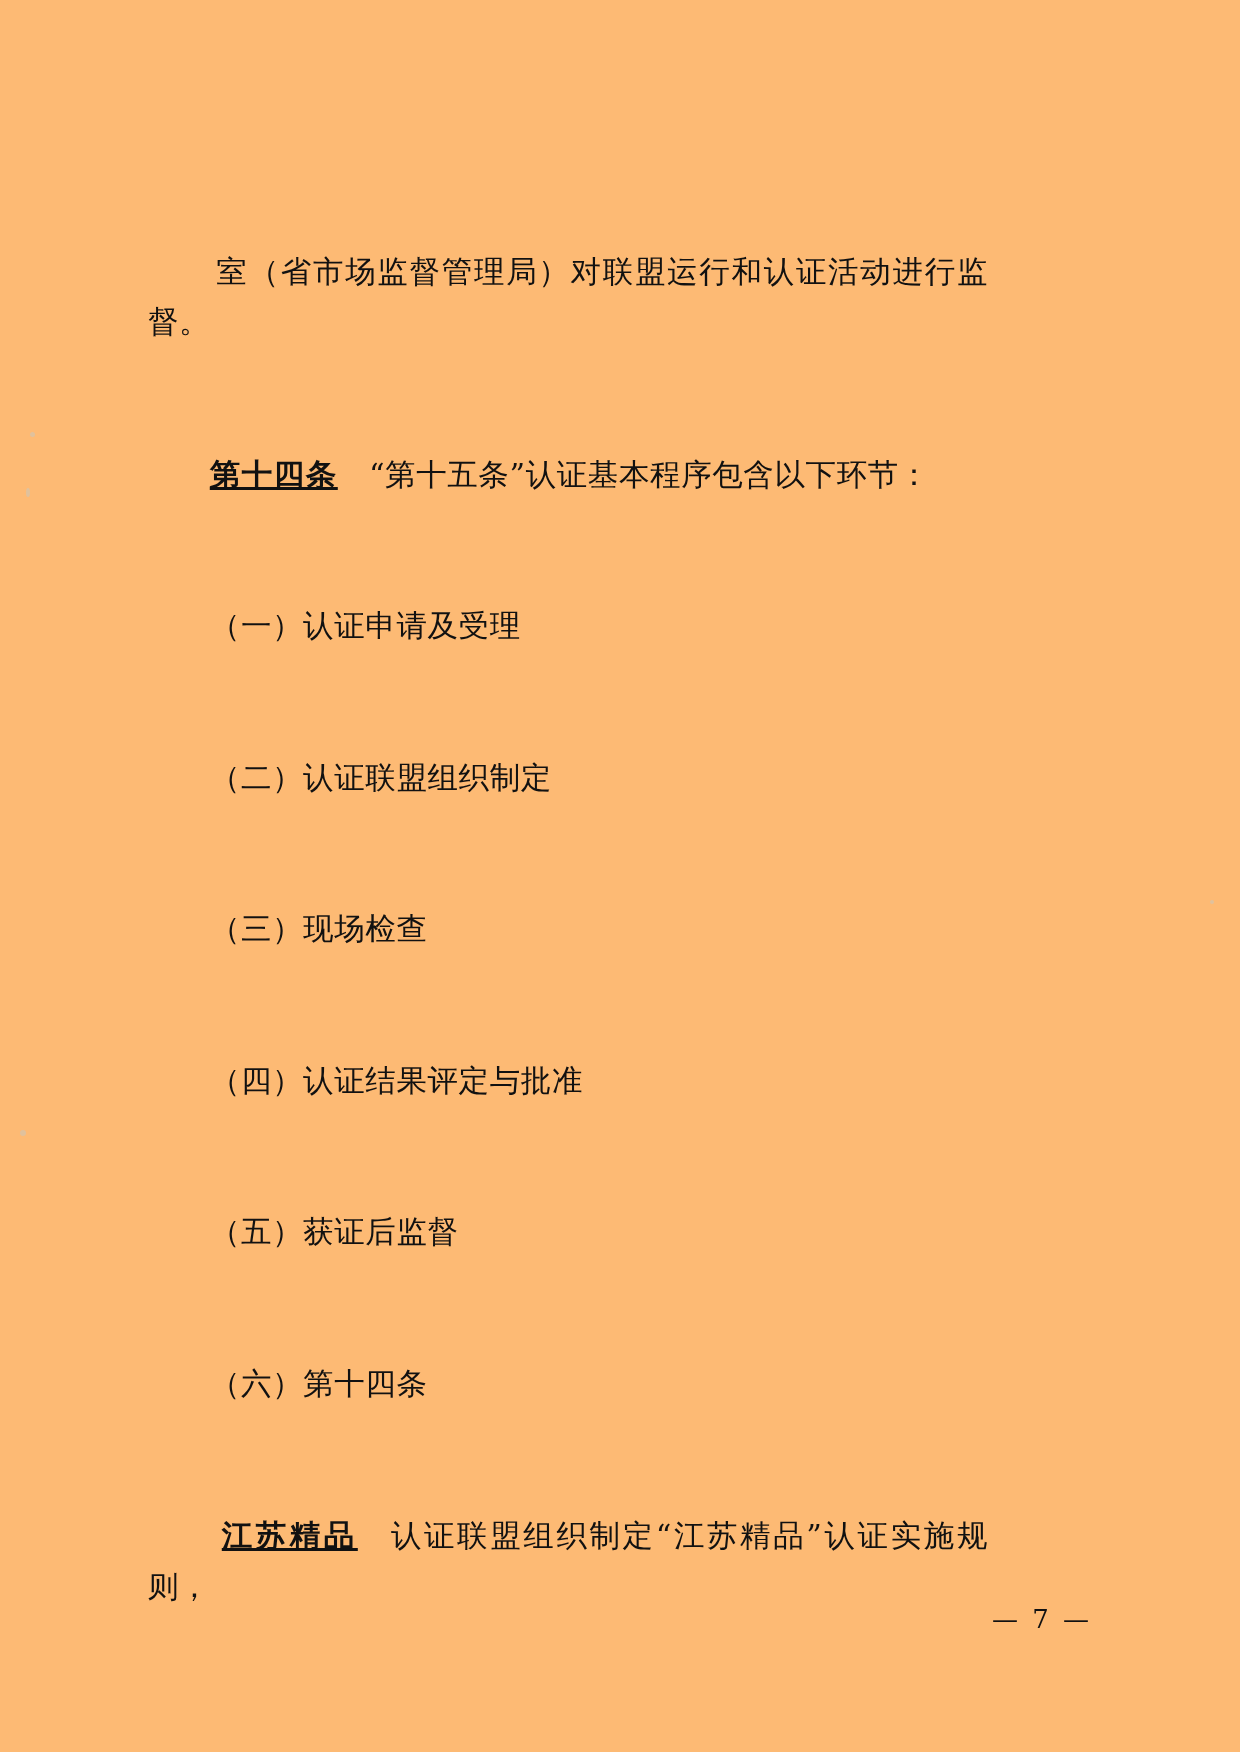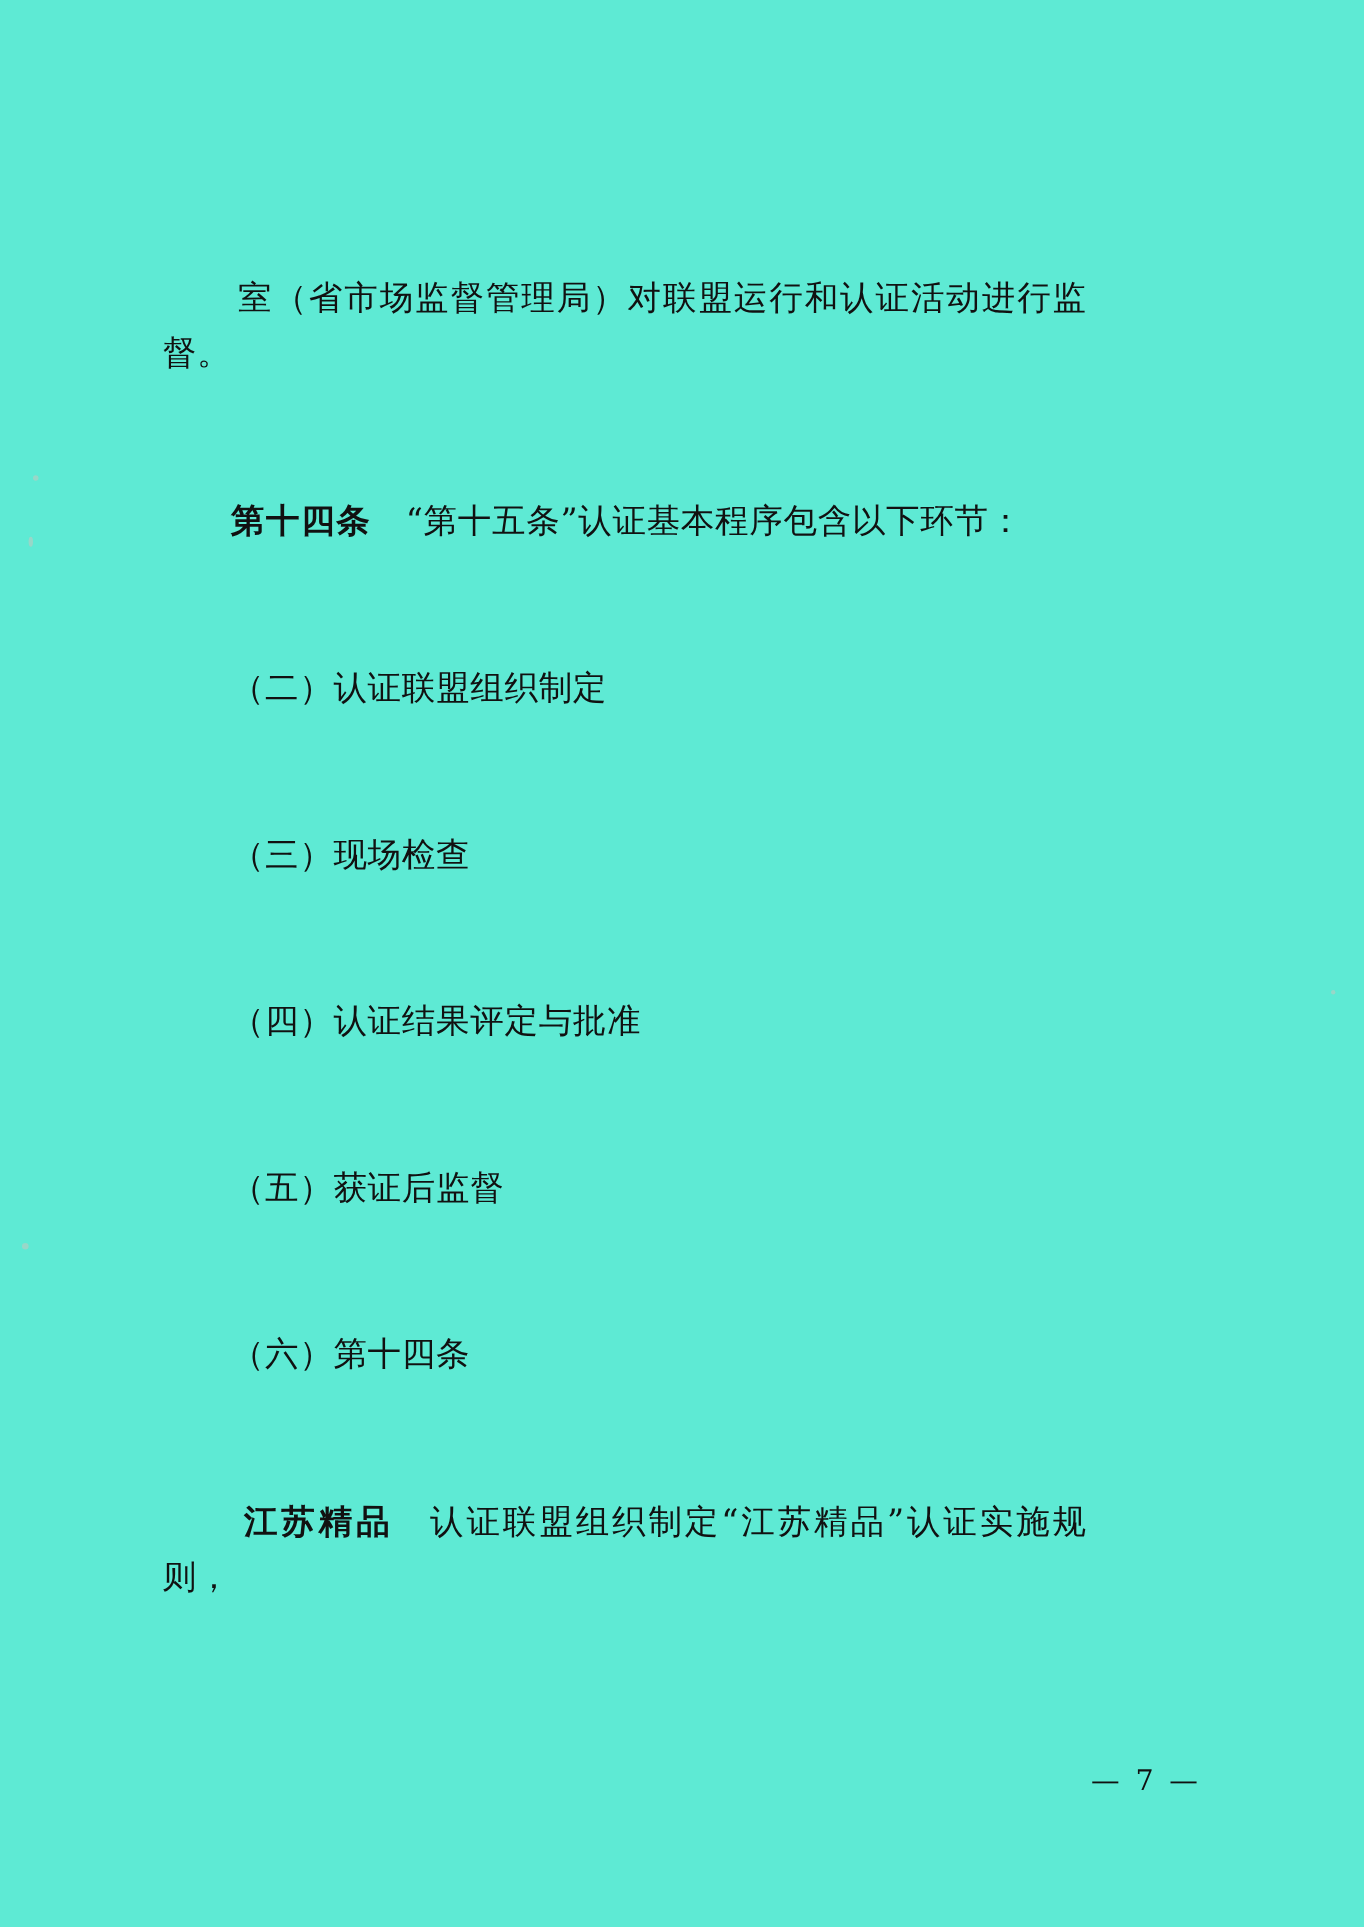--- a/index.html
+++ b/index.html
@@ -14,21 +14,21 @@
     color: #1a1a1a;
     position: relative;
     overflow: hidden;
   }
   .page {
     position: absolute;
     top: 0;
     left: 0;
     width: 1240px;
     height: 1752px;
-    background: #5eead4;
+    background: #fdba74;
   }
   .content {
     position: absolute;
     left: 148px;
     top: 196px;
     width: 840px;
   }
   .line {
     font-size: 30.5px;
     line-height: 50.5px;
@@ -39,20 +39,21 @@
   }
   .indent {
     text-indent: 62px;
   }
   .para {
     margin: 0;
   }
   .art-head {
     font-weight: 700;
     letter-spacing: 1.5px;
+    text-decoration: underline;
   }
   .item {
     text-indent: 62px;
   }
   .pagenum {
     position: absolute;
     right: 148px;
     bottom: 118px;
     font-size: 26px;
     letter-spacing: 3px;
@@ -80,20 +81,23 @@
 
     <p class="line para">
       <span>室（省市场监督管理局）对联盟运行和认证活动进行监督。</span>
     </p>
 
     <p class="line para indent">
       <span class="art-head">第十四条</span><span>　“第十五条”认证基本程序包含以下环节：</span>
     </p>
 
     <p class="line para item">
+      <span>（一）认证申请及受理</span>
+    </p>
+    <p class="line para item">
       <span>（二）认证联盟组织制定</span>
     </p>
     <p class="line para item">
       <span>（三）现场检查</span>
     </p>
     <p class="line para item">
       <span>（四）认证结果评定与批准</span>
     </p>
     <p class="line para item">
       <span>（五）获证后监督</span>

